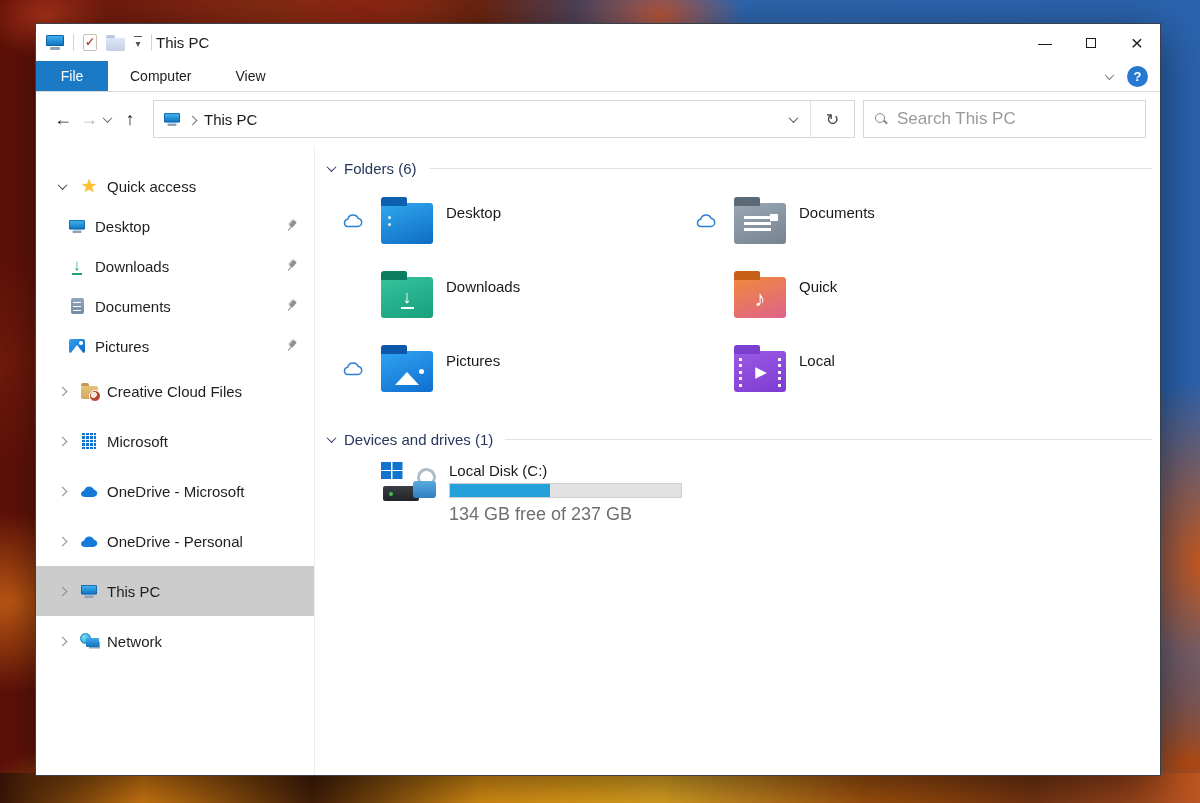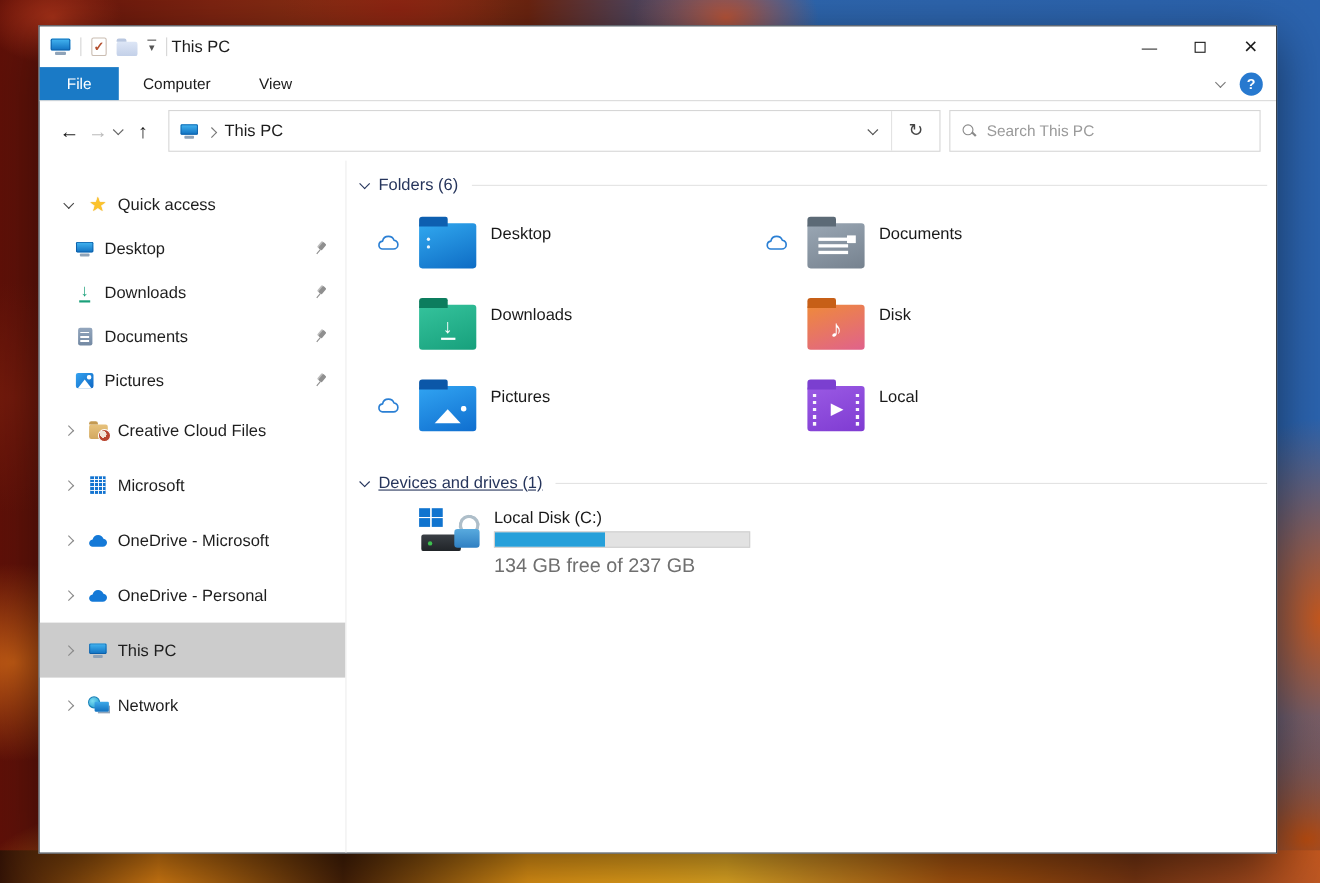--- a/index.html
+++ b/index.html
@@ -88,21 +88,21 @@
   .addr-refresh { width:44px; height:100%; border-left:1px solid #e3e3e3; display:flex;
     align-items:center; justify-content:center; font-size:16px; color:#444; }
   .searchbox { width:283px; height:38px; border:1px solid #d6d6d6; margin-left:8px;
     display:flex; align-items:center; padding:0 10px; gap:9px; }
   .search-icon { width:14px; height:14px; position:relative; flex:none; }
   .search-icon::before { content:""; position:absolute; left:1px; top:1px; width:8px; height:8px;
     border:1.6px solid #8a8a8a; border-radius:50%; }
   .search-icon::after { content:""; position:absolute; left:9px; top:9px; width:5px; height:1.6px;
     background:#8a8a8a; transform:rotate(45deg); }
   .searchbox input { border:none; outline:none; flex:1; font-family:"Liberation Sans",sans-serif;
-    font-size:14px; color:#444; background:transparent; }
+    font-size:17px; color:#444; background:transparent; }
   .searchbox input::placeholder { color:#9a9a9a; }
 
   
   .body { flex:1; display:flex; min-height:0; }
   .sidebar { width:279px; flex:none; border-right:1px solid #ededed; padding-top:20px; overflow:hidden; }
   .side-row { display:flex; align-items:center; font-size:15px; color:#1e1e1e; position:relative; }
   .side-row.h40 { height:40px; }
   .side-row.h50 { height:50px; }
   .side-row .chev { color:#8a8a8a; }
   .side-row .chev.down { color:#444; }
@@ -146,21 +146,21 @@
   .net-globe { position:absolute; left:0; top:0; width:11px; height:11px; border-radius:50%;
     background:radial-gradient(circle at 35% 35%,#7adcf0,#1f9ad2); border:1px solid #1580b8; }
   .net-screen { position:absolute; right:0; bottom:2px; width:13px; height:9px; border-radius:1px;
     background:linear-gradient(180deg,#3fa9e8,#1272c0); box-shadow:2px 2.5px 0 -1px #8fa3b8; }
 
   
   .content { flex:1; min-width:0; padding:0 6px 0 0; position:relative; }
   .sect { display:flex; align-items:center; margin:14px 2px 0 13px; color:#26355c; font-size:15px; }
   .sect .chev { color:#26355c; margin-right:9px; }
   .sect-line { flex:1; height:0; border-top:1px solid #e3e3e3; margin-left:12px; }
-  .sect.second { margin-top:26px;text-decoration:underline; }
+  .sect.second { margin-top:26px; }
 
   .tiles { display:grid; grid-template-columns:353px 353px; grid-template-rows:repeat(3,74px);
     grid-auto-flow:column; margin-top:6px; }
   .tile { display:flex; align-items:center; }
   .cloud-slot { width:24px; margin-left:26px; display:flex; justify-content:center; flex:none; }
   .tlabel { margin-left:13px; position:relative; top:-8px; font-size:15px; color:#191919; }
 
   
   .folder { position:relative; width:52px; height:41px; border-radius:3px; margin-left:16px; margin-top:7px;
     background:var(--body); display:flex; align-items:center; justify-content:center; flex:none; }
@@ -451,21 +451,21 @@
                 <span class="g-sq"></span>
               </span>
             <span class="tlabel">Documents</span>
           </div>
 
           <div class="tile">
             <span class="cloud-slot"></span>
             <span class="folder f-music">
                 <span class="g-note">♪</span>
               </span>
-            <span class="tlabel">Disk</span>
+            <span class="tlabel">Quick</span>
           </div>
 
           <div class="tile">
             <span class="cloud-slot"></span>
             <span class="folder f-videos">
                 <span class="g-strip left"></span>
                 <span class="g-play">▶</span>
                 <span class="g-strip right"></span>
               </span>
             <span class="tlabel">Local</span>

